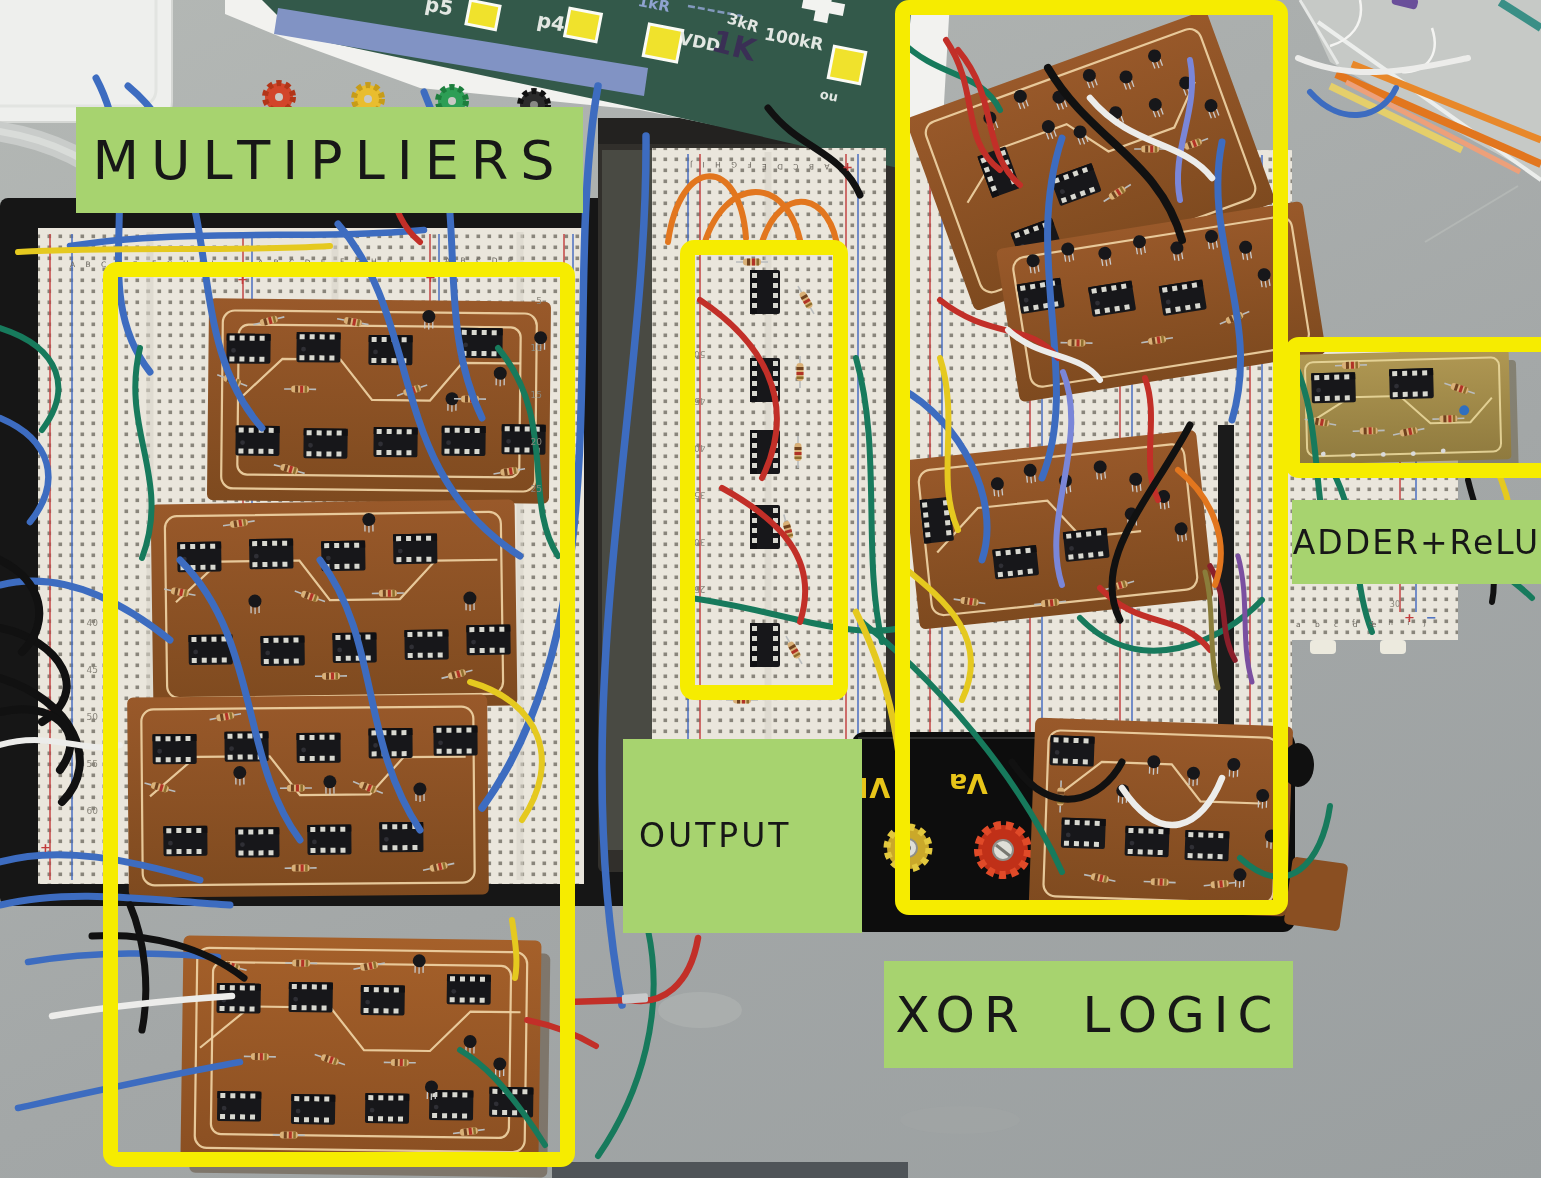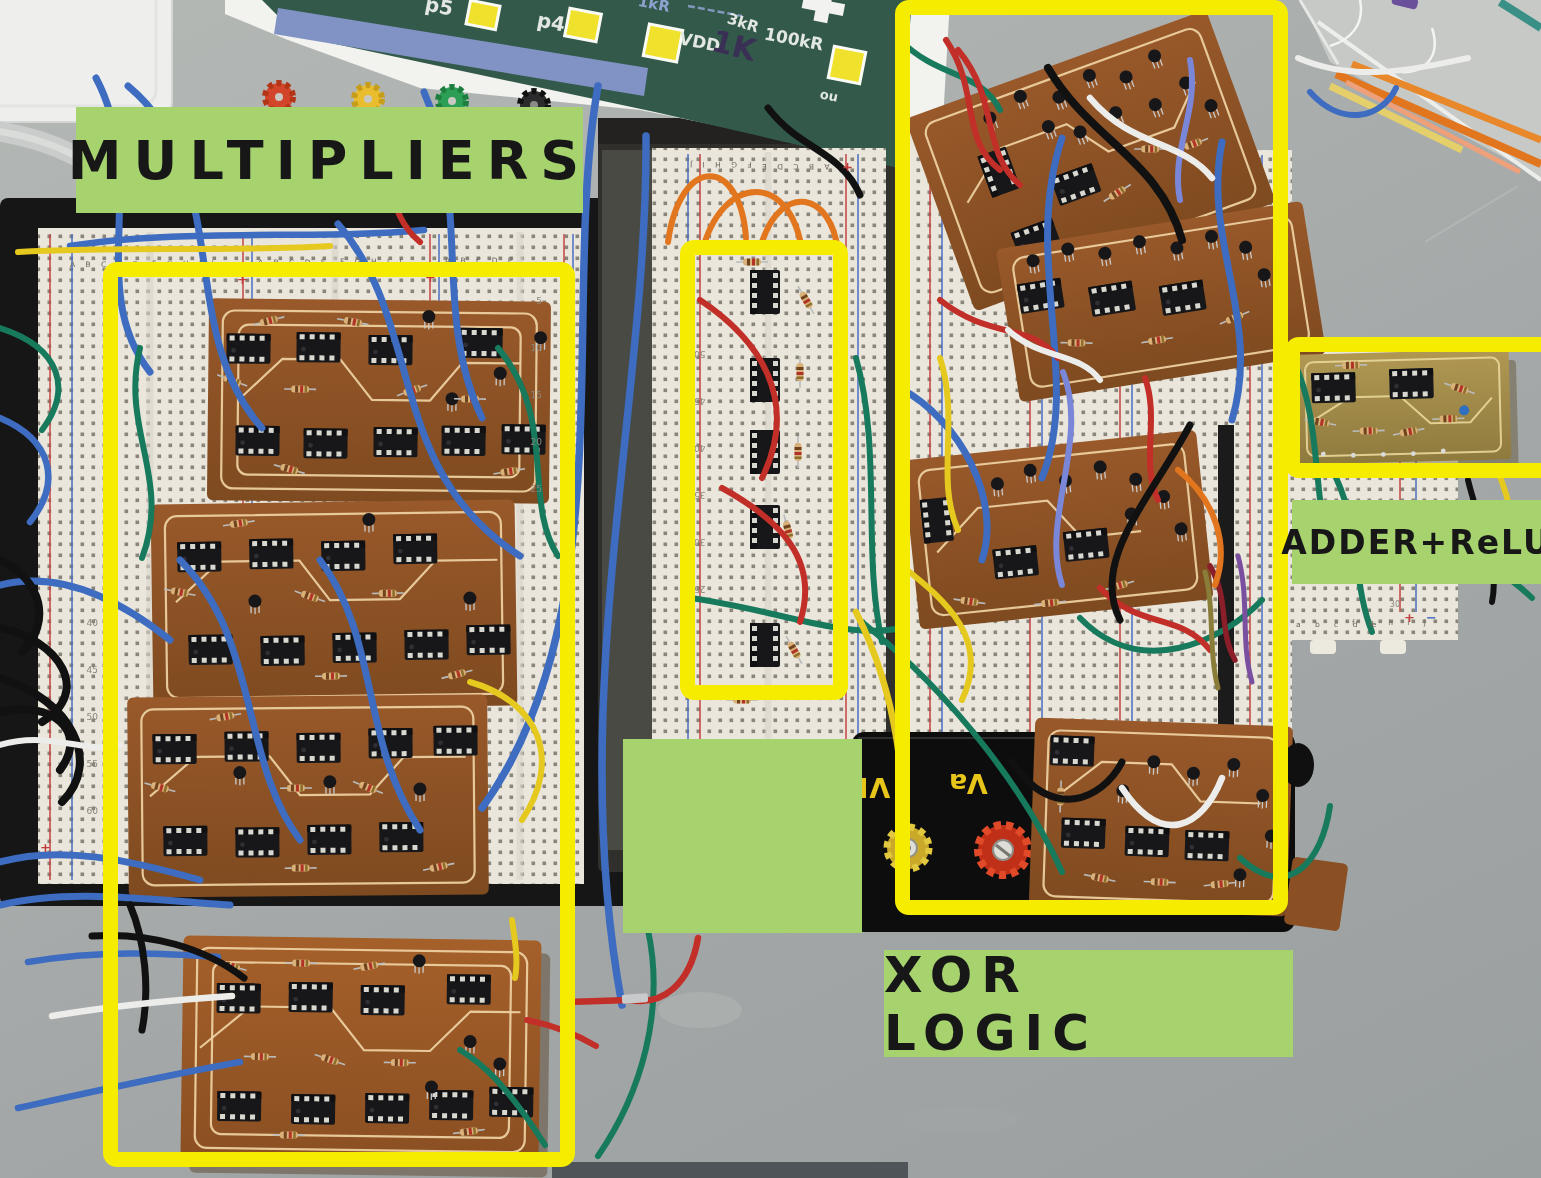--- a/index.html
+++ b/index.html
@@ -11,23 +11,23 @@
   .tr2{fill:none;stroke:#e9d79b;stroke-width:2;opacity:.9;}
   .rail-r{stroke:#c44545;stroke-width:2;opacity:.75;}
   .rail-b{stroke:#4a6fc0;stroke-width:2;opacity:.75;}
   .chan{stroke:#d9d5ca;stroke-width:7;opacity:.6;}
   .print-green{fill:var(--print-green,#33594a);}
   .print-blue{fill:var(--print-blue,#8193c4);}
   .pad{fill:var(--pad-yellow,#f0e22c);stroke:#fbfbf5;stroke-width:3;}
   
   .ybox{position:absolute;z-index:3;border:15px solid var(--box-yellow,#f6ec00);border-radius:14px;pointer-events:none;}
   .glabel{position:absolute;z-index:4;background:var(--label-bg,#a7d36f);color:var(--ink,#151515);
-    font-weight:700;display:flex;align-items:center;justify-content:center;}
+    font-weight:400;display:flex;align-items:center;justify-content:center;}
   .glabel.multi{letter-spacing:12px;font-size:54px;}
-  .glabel.xor{letter-spacing:9px;word-spacing:30px;font-size:50px;}
+  .glabel.xor{letter-spacing:9px;word-spacing:30px;font-size:50px;margin-top:11px;}
   .glabel.adder{font-size:33px;letter-spacing:2px;}
   .glabel.mob{flex-direction:column;align-items:flex-start;justify-content:center;
     font-size:33px;letter-spacing:3px;line-height:1.62;padding-left:16px;box-sizing:border-box;}
   .glabel.mob .l3{padding-left:10px;}
   
   .ptxt{position:absolute;z-index:2;color:#e2e7e2;font-weight:700;transform:rotate(11deg);white-space:nowrap;}
   .ptxt.blue{color:#8fa3d0;}
   .ptxt.marker{color:#3a2f55;font-size:30px;transform:rotate(14deg);}
   .bbt{position:absolute;z-index:2;color:#6b675f;font-size:7.5px;letter-spacing:4px;white-space:nowrap;}
   .bbn{position:absolute;z-index:2;color:#8a867c;font-size:9px;line-height:47px;white-space:pre-line;text-align:right;}
@@ -588,17 +588,18 @@
 <span class="bbn small" style="left:1382px;top:560px;width:18px;">25
 30</span>
 
 <div class="ybox" style="left:103px;top:262px;width:442px;height:875px;"></div>
 <div class="ybox" style="left:680px;top:240px;width:138px;height:430px;"></div>
 <div class="ybox" style="left:895px;top:0px;width:363px;height:885px;"></div>
 <div class="ybox" style="left:1285px;top:337px;width:270px;height:111px;"></div>
 
 <div class="glabel multi" style="left:76px;top:107px;width:507px;height:106px;">MULTIPLIERS</div>
 <div class="glabel mob" style="left:623px;top:739px;width:239px;height:194px;">
+  <span class="l2">OUTPUT</span>
 </div>
 <div class="glabel xor" style="left:884px;top:950px;width:409px;height:107px;">XOR LOGIC</div>
 <div class="glabel adder" style="left:1292px;top:500px;width:249px;height:84px;">ADDER+ReLU</div>
 
 </div>
 
 </body></html>

